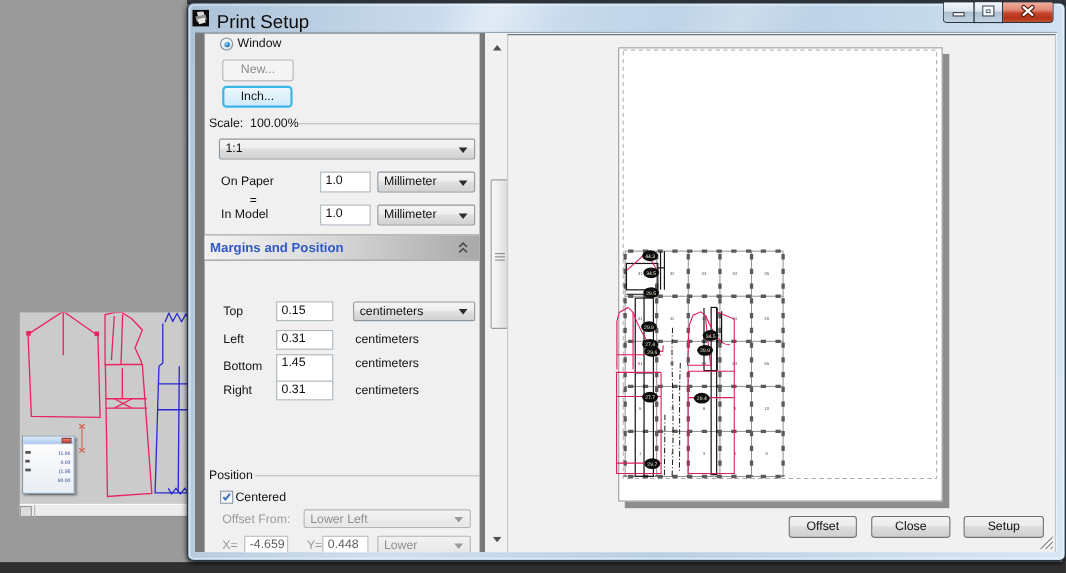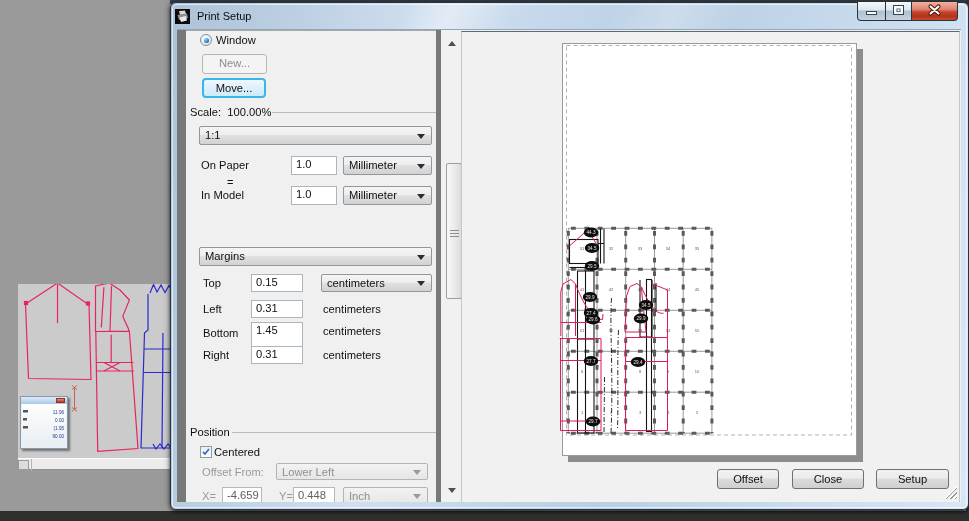--- a/index.html
+++ b/index.html
@@ -21,21 +21,21 @@
 #miniwin .body { position:absolute; left:1px; top:7px; right:1px; bottom:1px; background:linear-gradient(#fdfdfd,#e9eef4); }
 
 
 #dlg { left:170px; top:2px; width:799px; height:508px; border-radius:6px 6px 6px 6px;
   background:linear-gradient(115deg, rgba(255,255,255,0) 29%, rgba(255,255,255,.4) 35%, rgba(255,255,255,0) 43%, rgba(255,255,255,0) 55%, rgba(255,255,255,.28) 63%, rgba(255,255,255,0) 71%) no-repeat 0 0 / 100% 27px,
   linear-gradient(100deg,#acc2d7 0%,#cfdff0 30%,#b9cfe4 58%,#d8e7f6 100%);
   border:1px solid #243646;
   box-shadow:0 0 6px rgba(0,0,0,.55), 0 2px 3px rgba(0,0,0,.5);
 }
 #dlg .innerhl { position:absolute; left:1px; top:1px; right:1px; bottom:1px; border-radius:5px 5px 3px 3px; border:1px solid rgba(255,255,255,.6); pointer-events:none; }
-#title { position:absolute; left:26px; top:7px; font-size:11px; color:#0c0c0c; }
+#title { position:absolute; left:26px; top:7px; font-size:17px; color:#0c0c0c; }
 #dlgicon { position:absolute; left:4px; top:6px; width:15px; height:15px; background:#0a0a0a; }
 
 
 #capbtns { position:absolute; left:686px; top:-1px; height:19px; }
 .capb { position:absolute; top:0; height:19px; border:1px solid #27343f; border-top:none; background:linear-gradient(#f4f8fb,#dbe6ef 45%,#adc0d0 50%,#c3d2df); }
 .capb.min { left:0; width:29px; border-radius:0 0 0 4px; }
 .capb.max { left:28px; width:27px; }
 .capb.cls { left:54px; width:47px; border-radius:0 0 4px 0;
   background:linear-gradient(#f2b0a0 0%,#e08672 40%,#c74430 55%,#b43418 80%,#c2502e 100%); }
 
@@ -192,21 +192,21 @@
 
     <div class="abs gstrip" style="left:0;top:0px;width:9px;height:472px"></div>
     <div class="abs gstrip" style="left:259px;top:0px;width:5px;height:472px"></div>
     <div class="abs" style="left:9px;top:0px;width:250px;height:1px;background:#a8a8a8"></div>
 
     <div id="radio">
         <div class="dot"></div>
       </div>
     <div class="lbl" style="left:39px;top:4px">Window</div>
     <div class="btn dis" style="left:25px;top:24px;width:65px;height:20px;padding-top:2px">New...</div>
-    <div class="btn" style="left:25px;top:48px;width:64px;height:20px;padding-top:2px;border:2px solid #3ab5e8;background:linear-gradient(#eef7fd,#cfeafa);border-radius:4px;">Move...</div>
+    <div class="btn" style="left:25px;top:48px;width:64px;height:20px;padding-top:2px;border:2px solid #3ab5e8;background:linear-gradient(#eef7fd,#cfeafa);border-radius:4px;">Inch...</div>
 
     <div class="lbl" style="left:13px;top:76px">Scale:&nbsp; 100.00%</div>
     <div class="sep" style="left:95px;top:82px;width:164px"></div>
     <div class="combo" style="left:22px;top:96px;width:233px;height:19px">
         <span class="ct">1:1</span>
         <span class="arr"></span>
       </div>
 
     <div class="lbl" style="left:24px;top:129px">On Paper</div>
     <div class="tbox" style="left:114px;top:126px;width:46px;height:19px">1.0</div>
@@ -215,25 +215,27 @@
         <span class="arr"></span>
       </div>
     <div class="lbl" style="left:50px;top:146px;font-size:11px">=</div>
     <div class="lbl" style="left:24px;top:159px">In Model</div>
     <div class="tbox" style="left:114px;top:156px;width:46px;height:19px">1.0</div>
     <div class="combo" style="left:166px;top:156px;width:89px;height:19px">
         <span class="ct">Millimeter</span>
         <span class="arr"></span>
       </div>
 
-
-    <div class="combo" style="left:22px;top:217px;width:233px;height:19px">
-        <span class="ct">Margins</span>
-        <span class="arr"></span>
-      </div>
+    <div class="abs" id="sechdr">
+      <span class="t">Margins and Position</span>
+      <svg style="position:absolute;right:10px;top:6px" width="10" height="11" viewBox="0 0 10 11">
+        <path d="M1.5,4.5 L5,1 L8.5,4.5 M1.5,9.5 L5,6 L8.5,9.5" fill="none" stroke="#4e4e4e" stroke-width="1.5"></path>
+      </svg>
+    </div>
+
 
     <div class="lbl" style="left:26px;top:247px">Top</div>
     <div class="tbox" style="left:74px;top:244px;width:52px;height:18px">0.15</div>
     <div class="combo" style="left:144px;top:244px;width:111px;height:18px">
         <span class="ct">centimeters</span>
         <span class="arr"></span>
       </div>
 
     <div class="lbl" style="left:26px;top:273px">Left</div>
     <div class="tbox" style="left:74px;top:270px;width:52px;height:18px">0.31</div>
@@ -262,21 +264,21 @@
     <div class="combo dis" style="left:99px;top:433px;width:152px;height:17px">
         <span class="ct">Lower Left</span>
         <span class="arr"></span>
       </div>
 
     <div class="glbl" style="left:25px;top:460px">X=</div>
     <div class="tbox dis" style="left:45px;top:457px;width:40px;height:18px">-4.659</div>
     <div class="glbl" style="left:102px;top:460px">Y=</div>
     <div class="tbox dis" style="left:116px;top:457px;width:42px;height:18px">0.448</div>
     <div class="combo dis" style="left:166px;top:457px;width:85px;height:18px">
-        <span class="ct">Inch</span>
+        <span class="ct">Lower</span>
         <span class="arr"></span>
       </div>
 
     <div class="abs" id="vsb">
       <svg style="position:absolute;left:6px;top:11px" width="10" height="6" viewBox="0 0 10 6">
           <path d="M1,5 L5,0 L9,5 Z" fill="#505050"></path>
         </svg>
       <div id="vsbthumb">
         <div style="position:absolute;left:3px;top:66px;width:9px;height:1px;background:#8c8c8c"></div>
         <div style="position:absolute;left:3px;top:69px;width:9px;height:1px;background:#8c8c8c"></div>

